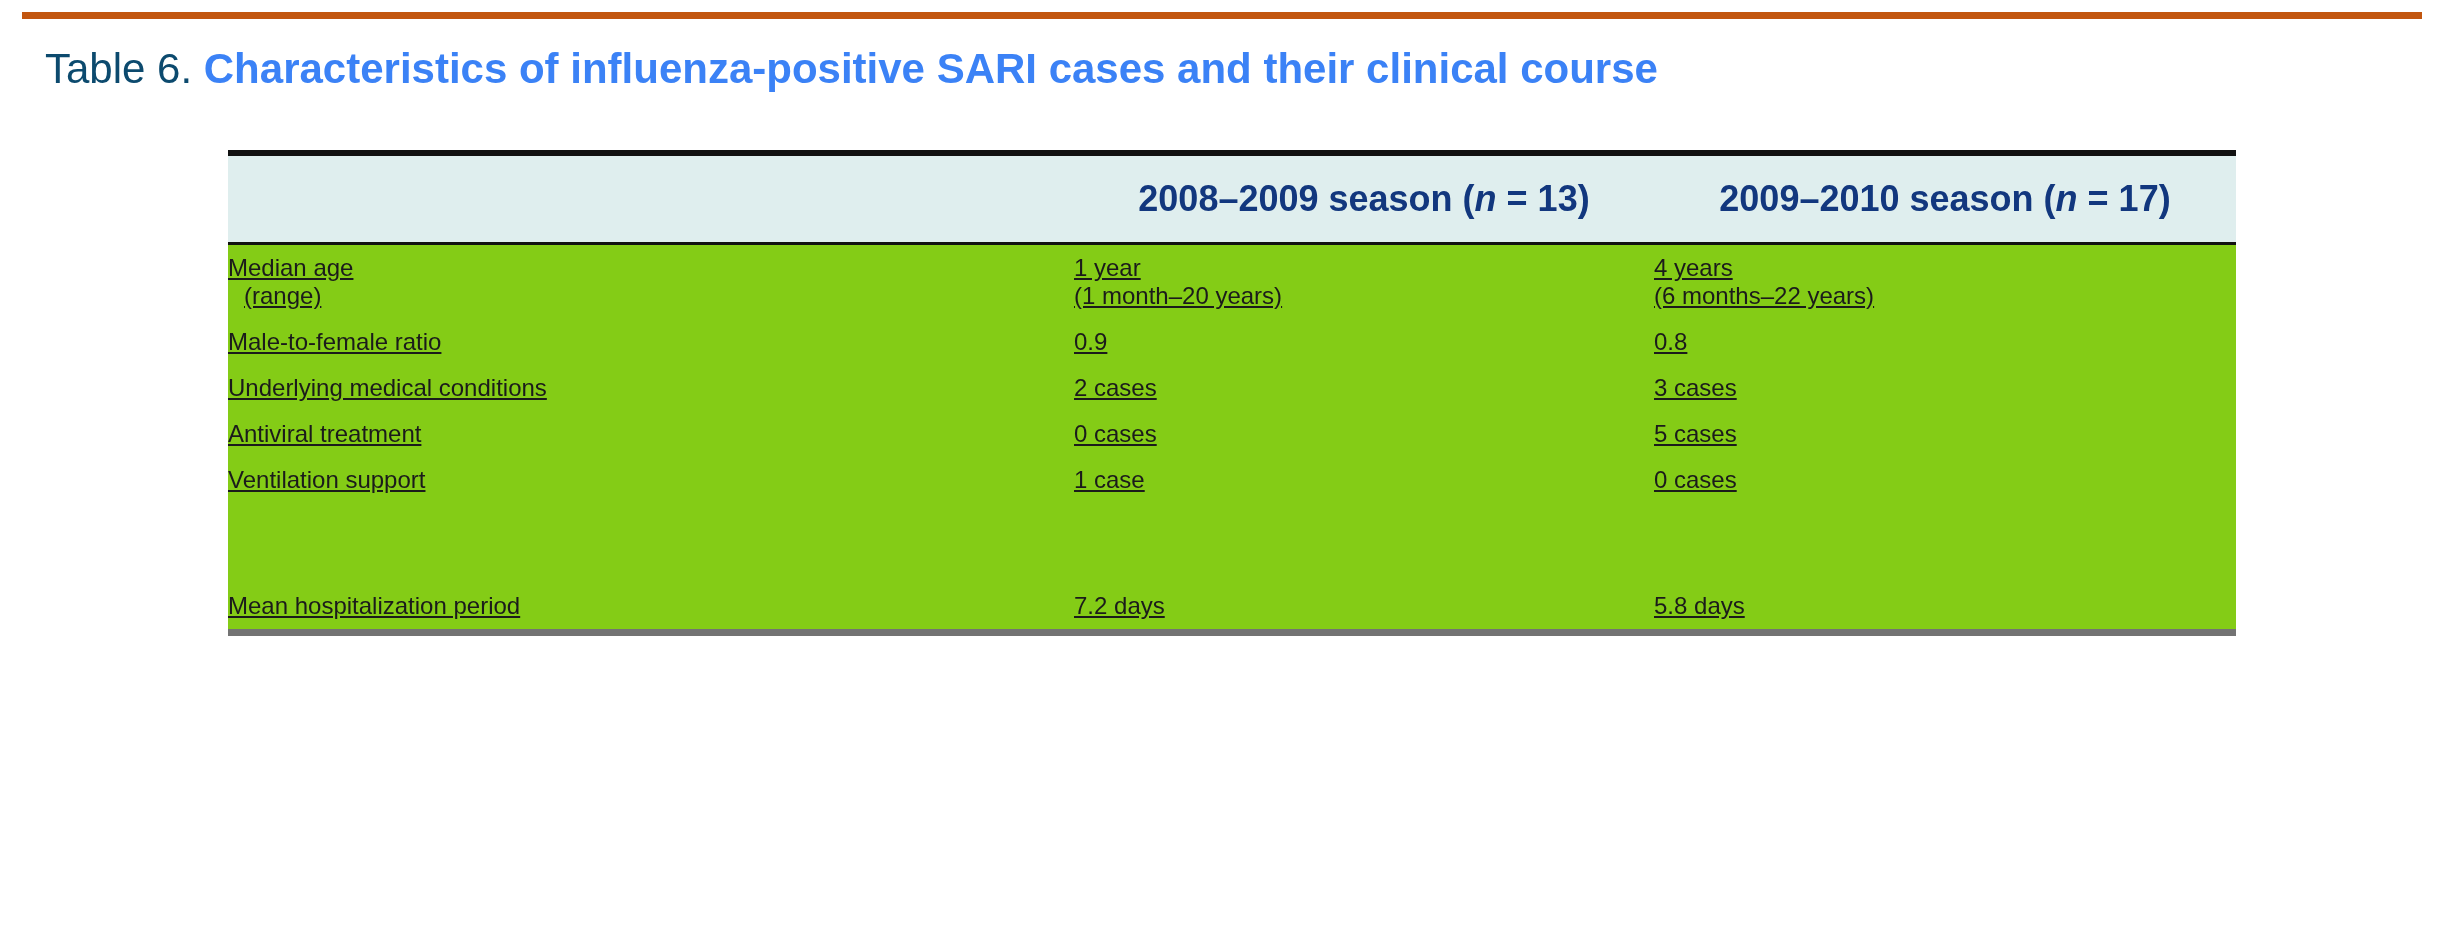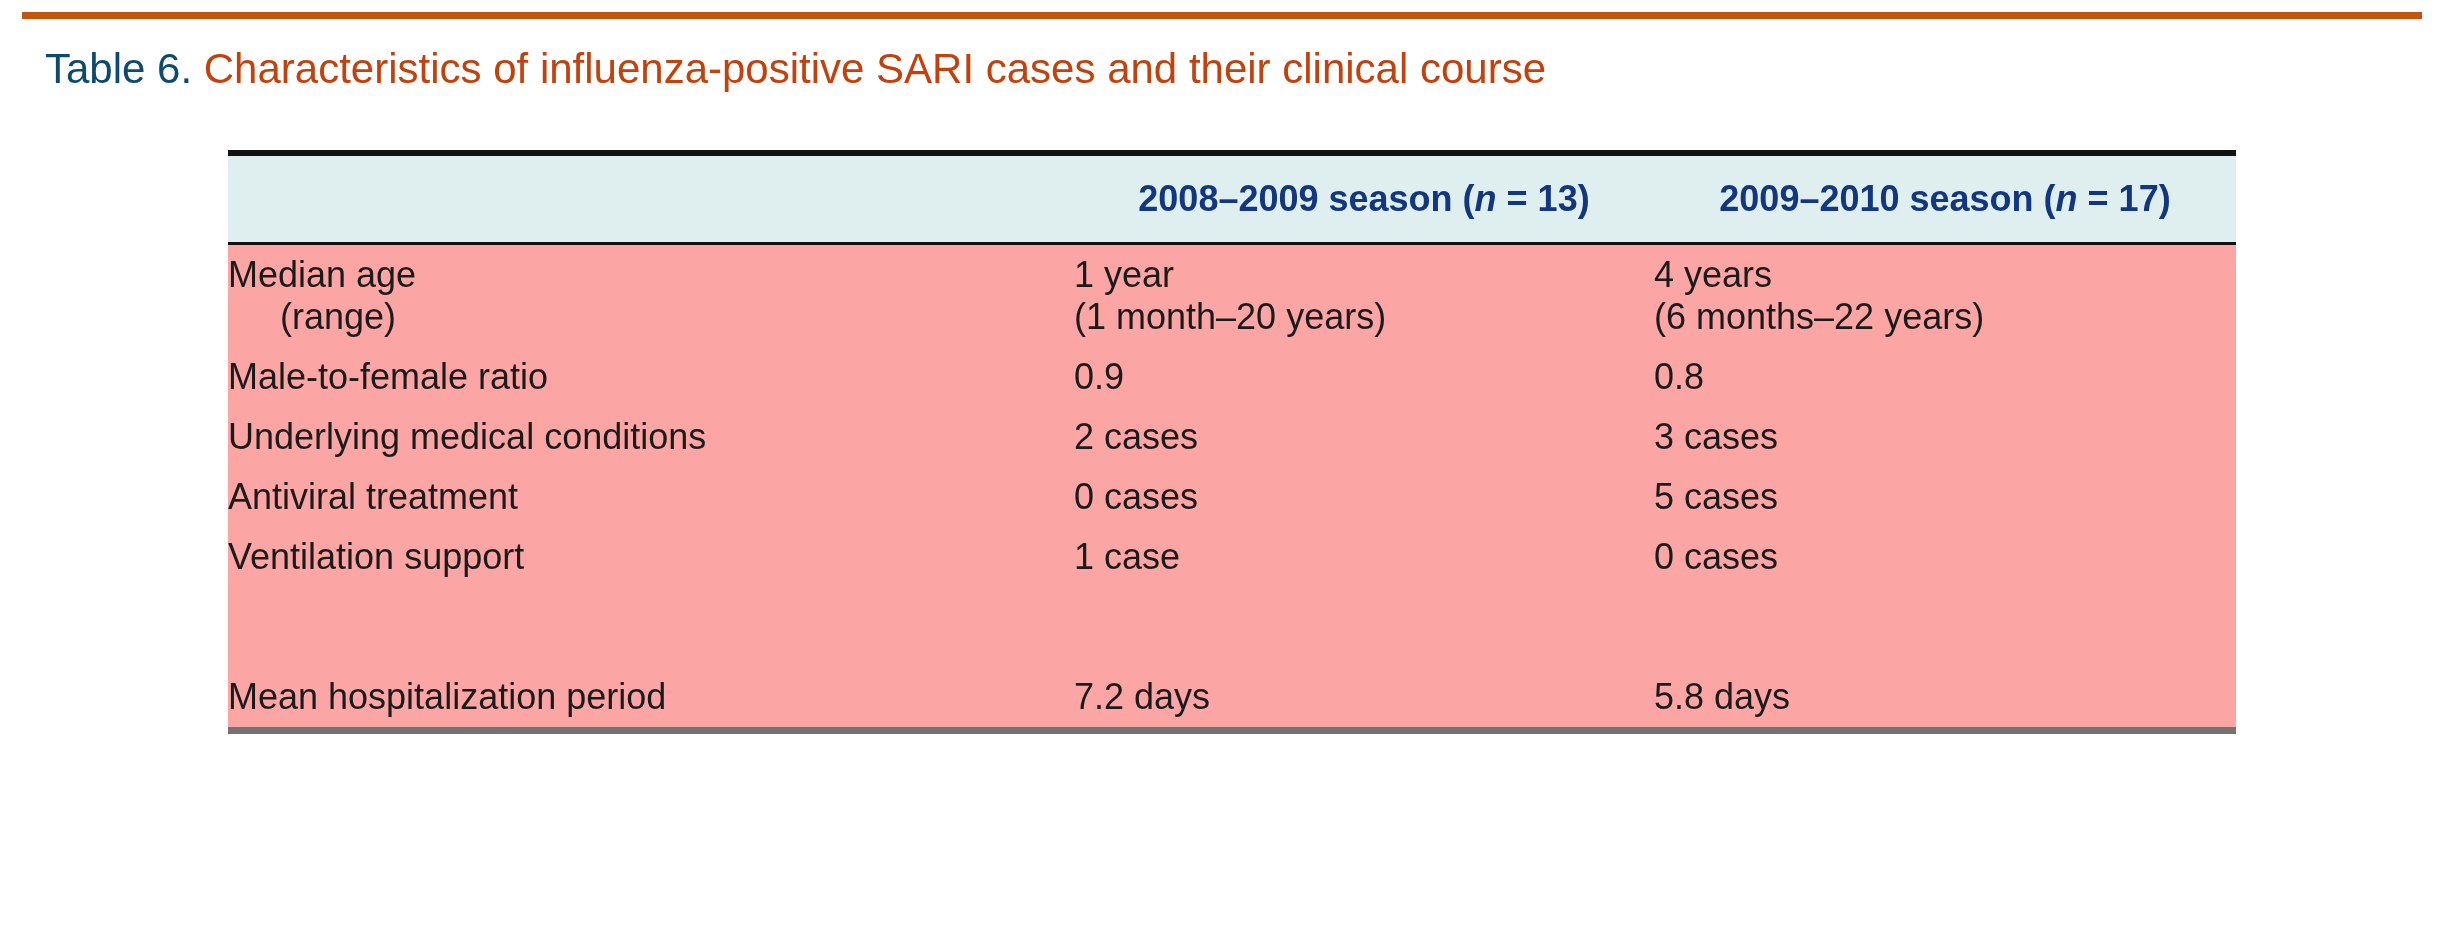--- a/index.html
+++ b/index.html
@@ -34,22 +34,22 @@
     white-space: nowrap;
     font-size: 42px;
     line-height: 48px;
   }
   .caption-label {
     color: #0c4a6e;
     font-weight: normal;
     margin-left: 23px;
   }
   .caption-title {
-    color: #c2410c;
-    font-weight: normal;
+    color: #3b82f6;
+    font-weight: bold;
   }
   .table-wrap {
     position: absolute;
     top: 150px;
     left: 228px;
     width: 2201px;
   }
   table.data {
     border-collapse: collapse;
     width: 2008px;
@@ -66,38 +66,39 @@
     vertical-align: bottom;
   }
   table.data thead tr {
     border-top: 6px solid #111111;
     border-bottom: 3px solid #111111;
   }
   table.data thead th.blank-head {
     text-align: left;
   }
   table.data tbody td {
-    font-size: 36px;
+    font-size: 24px;
     color: #1b1b1b;
     padding: 9px 0 9px 0;
     vertical-align: top;
-    background: #fca5a5;
+    background: #84cc16;
+    text-decoration: underline;
   }
   table.data tbody tr.last-row {
     border-bottom: 7px solid #737373;
   }
   td.rowlabel {
     text-align: left;
     padding-left: 24px;
   }
   td.valcell {
   }
   .sub-line {
     display: block;
-    padding-left: 52px;
+    padding-left: 16px;
   }
   .val-line {
     display: block;
   }
   .spacer-row td {
     height: 22px;
     padding: 0;
   }
   .col-label { width: 846px; }
   .col-v1 { width: 580px; }

